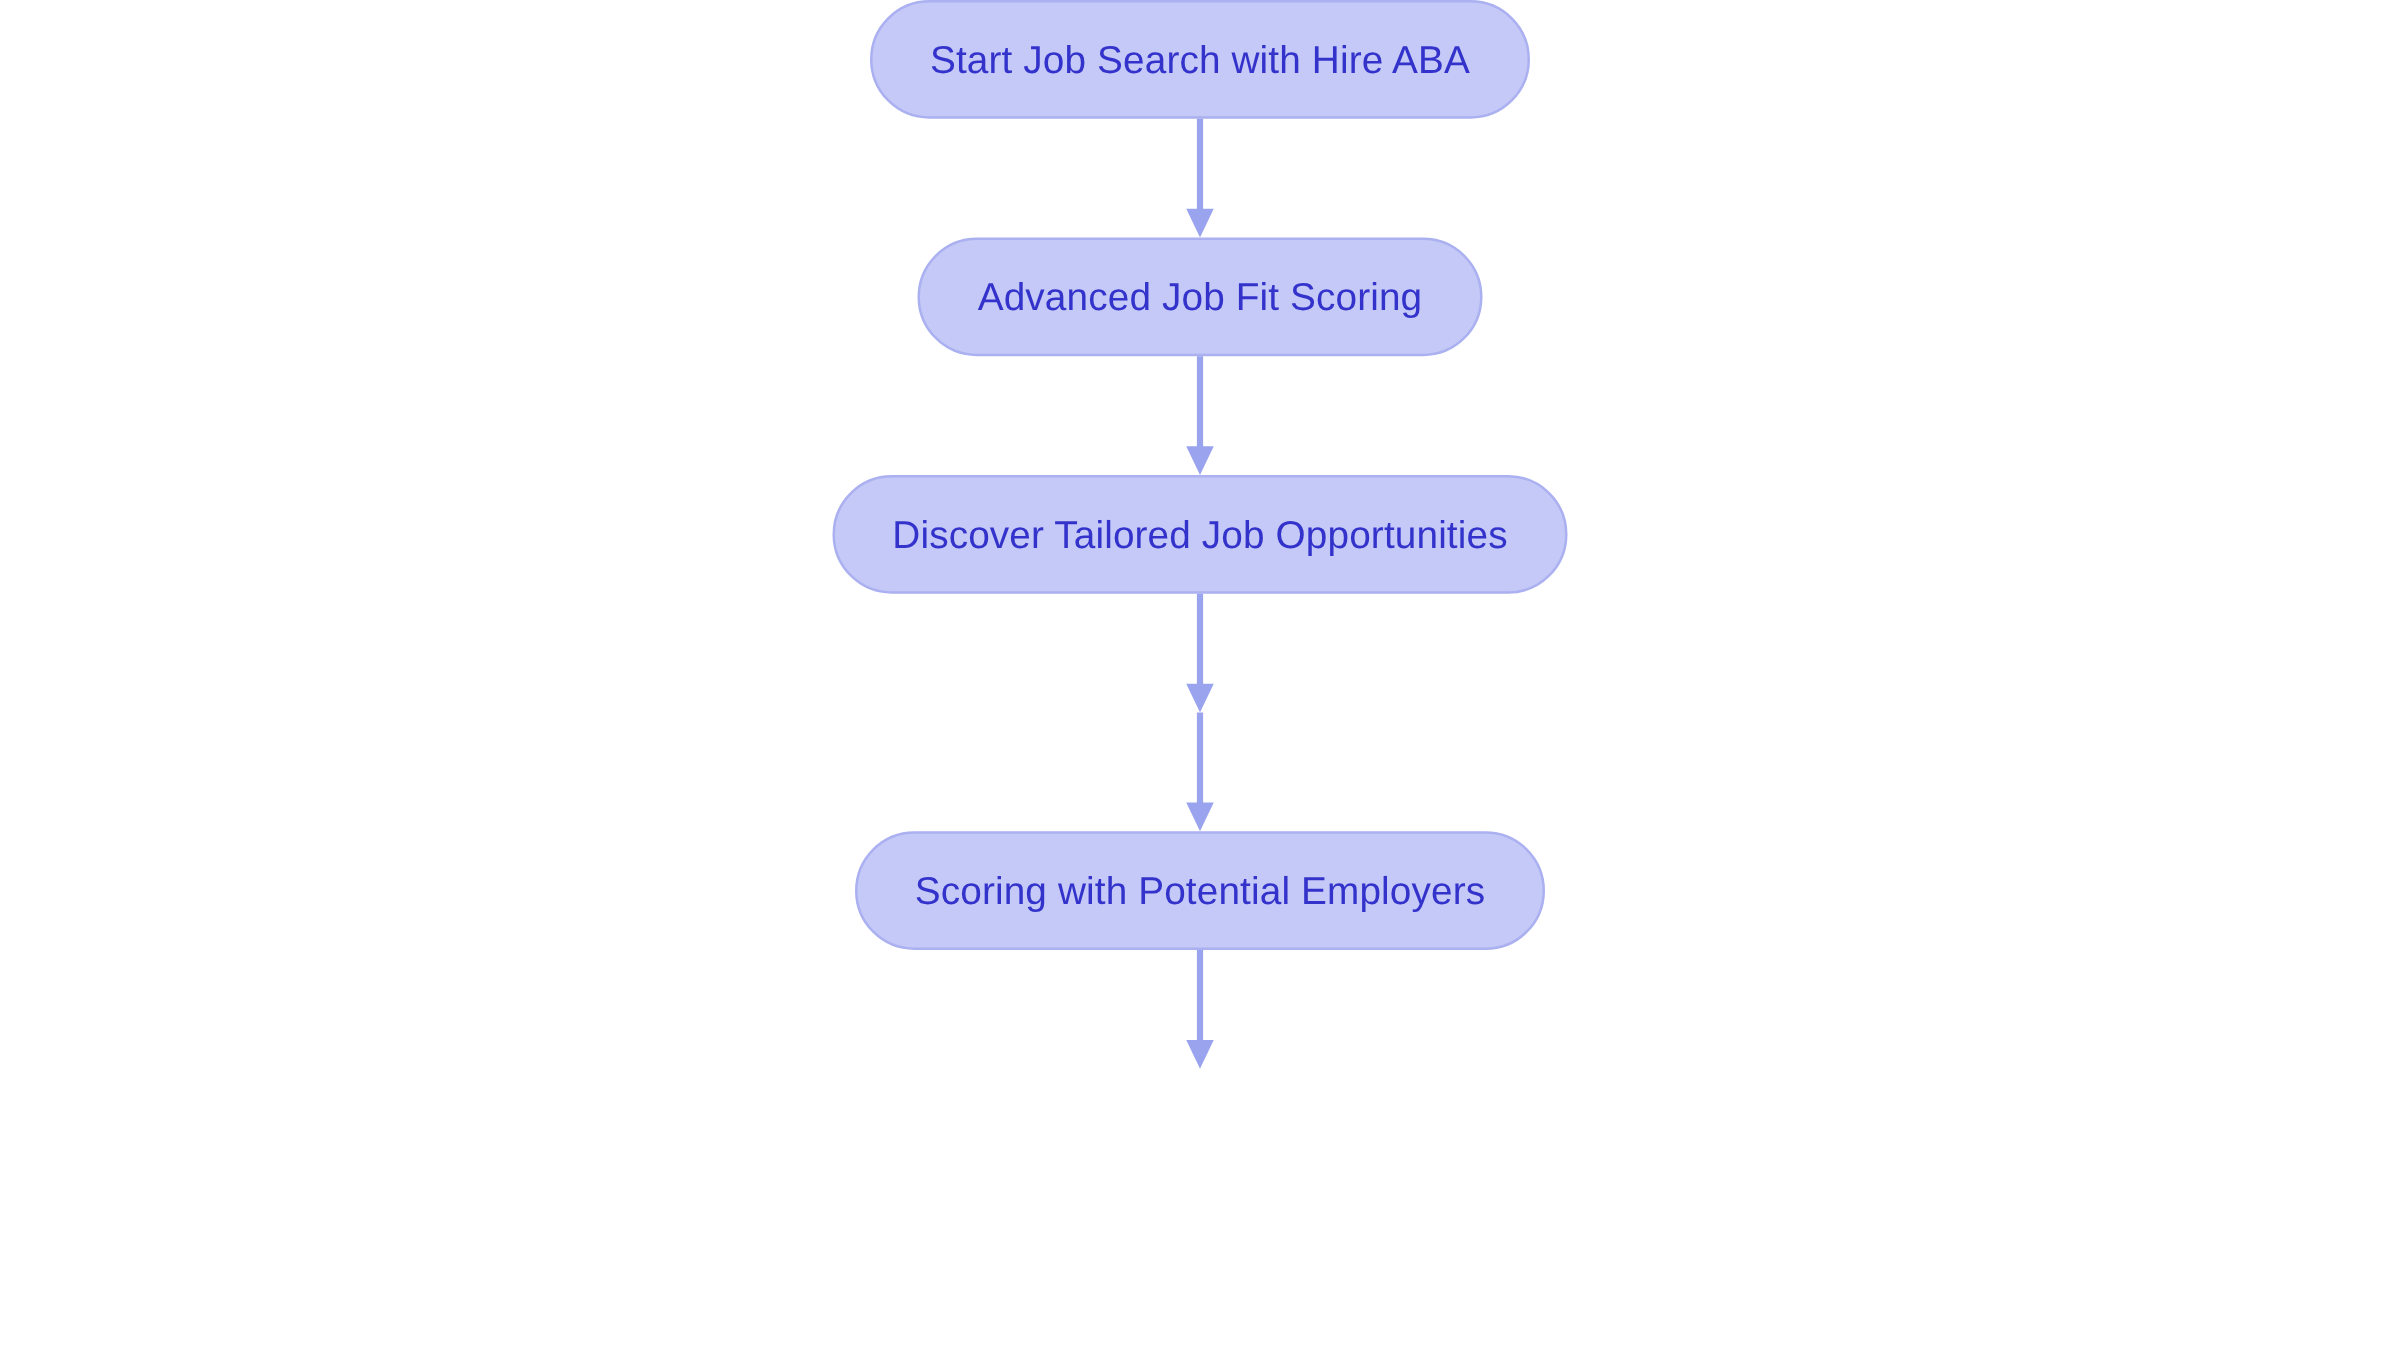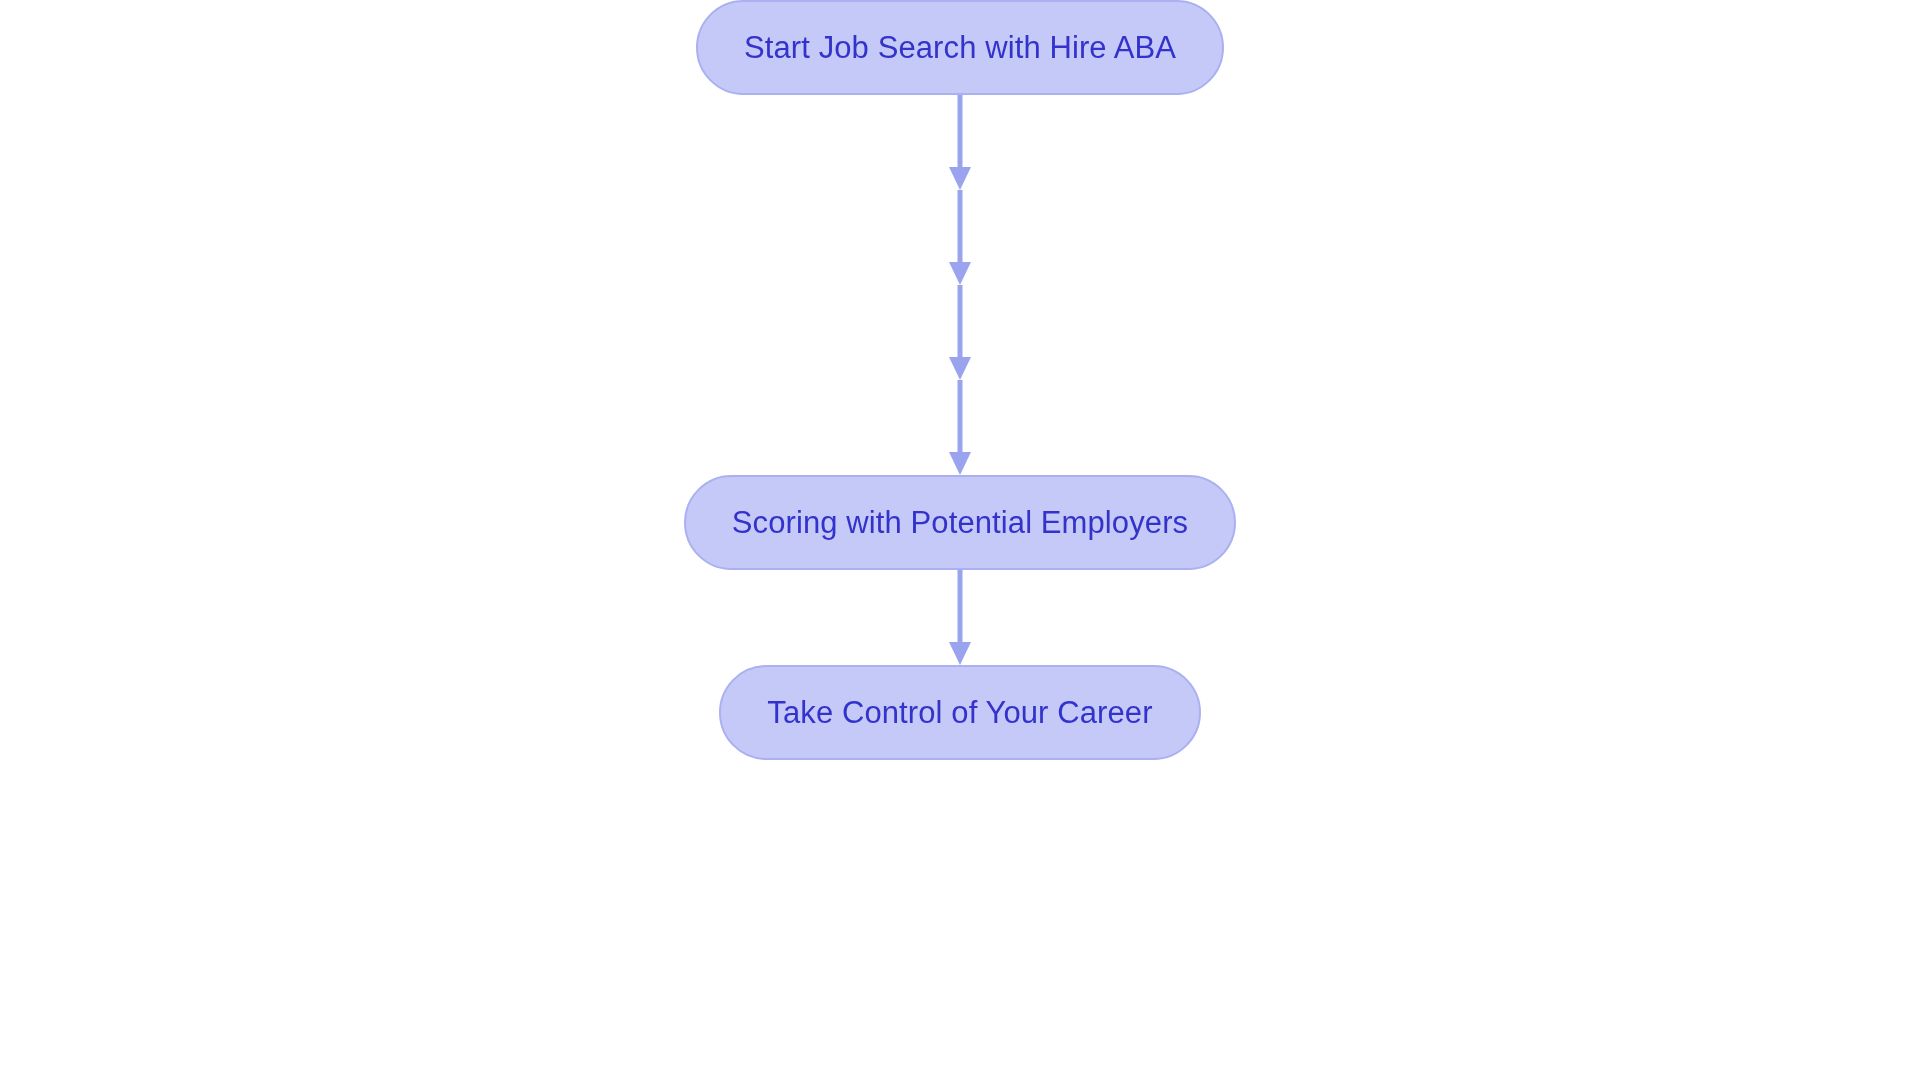--- a/index.html
+++ b/index.html
@@ -79,28 +79,34 @@
       <span class="node-label">Start Job Search with Hire ABA</span>
     </div>
 
     <div class="connector">
       <svg width="26" height="95" viewBox="0 0 26 95" aria-hidden="true">
         <line x1="13" y1="0" x2="13" y2="80" stroke="#9aa3ee" stroke-width="5"></line>
         <polygon points="13,95 2,72 24,72" fill="#9aa3ee"></polygon>
       </svg>
     </div>
 
+    <div class="node">
+      <span class="node-label">Advanced Job Fit Scoring</span>
+    </div>
 
     <div class="connector">
       <svg width="26" height="95" viewBox="0 0 26 95" aria-hidden="true">
         <line x1="13" y1="0" x2="13" y2="80" stroke="#9aa3ee" stroke-width="5"></line>
         <polygon points="13,95 2,72 24,72" fill="#9aa3ee"></polygon>
       </svg>
     </div>
 
+    <div class="node">
+      <span class="node-label">Discover Tailored Job Opportunities</span>
+    </div>
 
     <div class="connector">
       <svg width="26" height="95" viewBox="0 0 26 95" aria-hidden="true">
         <line x1="13" y1="0" x2="13" y2="80" stroke="#9aa3ee" stroke-width="5"></line>
         <polygon points="13,95 2,72 24,72" fill="#9aa3ee"></polygon>
       </svg>
     </div>
 
 
     <div class="connector">
@@ -114,18 +120,15 @@
       <span class="node-label">Scoring with Potential Employers</span>
     </div>
 
     <div class="connector">
       <svg width="26" height="95" viewBox="0 0 26 95" aria-hidden="true">
         <line x1="13" y1="0" x2="13" y2="80" stroke="#9aa3ee" stroke-width="5"></line>
         <polygon points="13,95 2,72 24,72" fill="#9aa3ee"></polygon>
       </svg>
     </div>
 
-    <div class="node">
-      <span class="node-label">Take Control of Your Career</span>
-    </div>
 
   </div>
 </div>
 
 </body></html>

